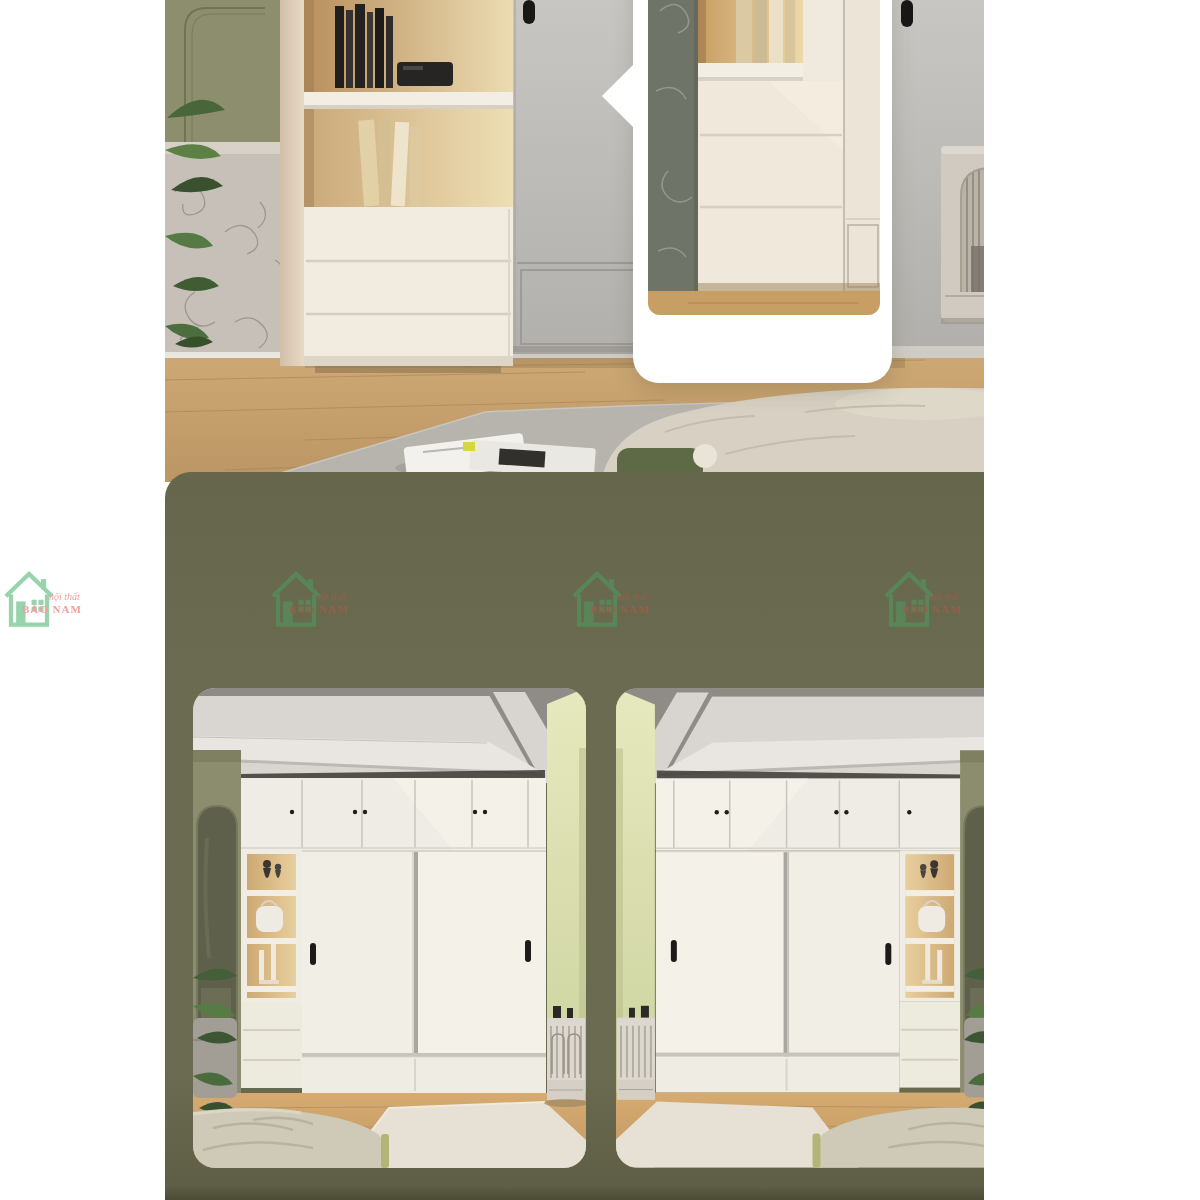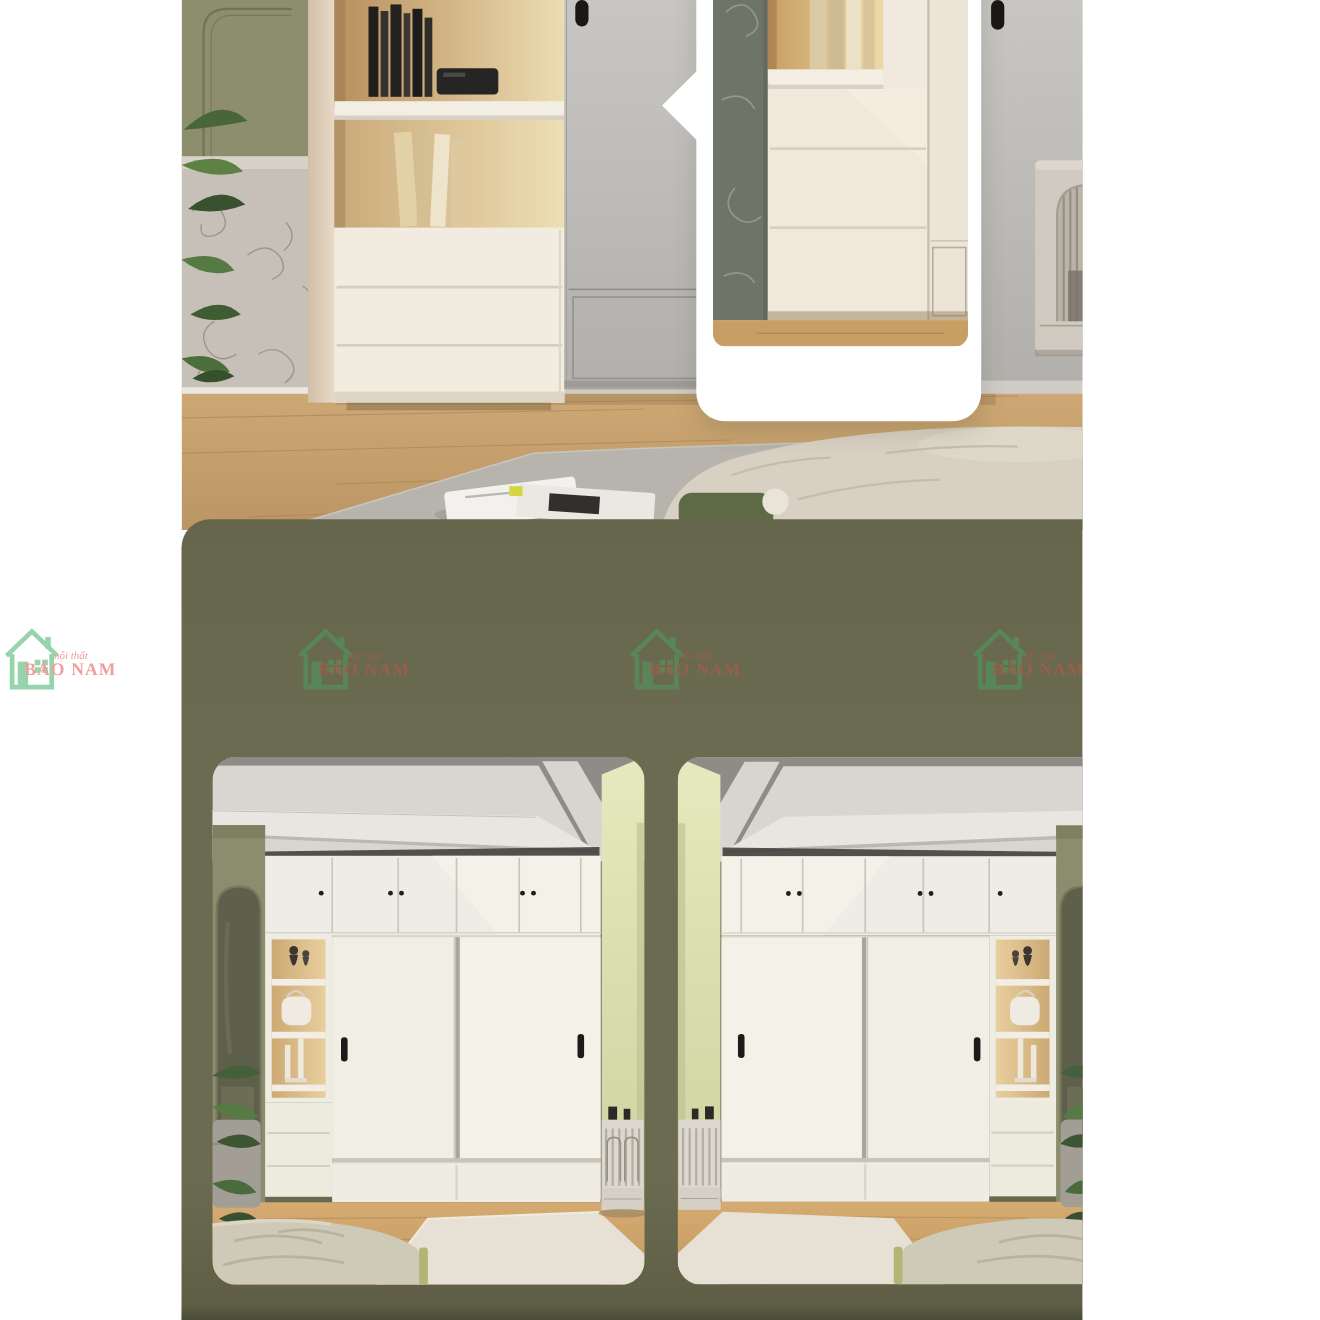--- a/index.html
+++ b/index.html
@@ -40,21 +40,21 @@
   .photo-card.right svg{transform:scaleX(-1);}
   .photo-card svg{display:block;}
 
   
   .watermark{position:absolute;width:130px;height:66px;z-index:4;pointer-events:none;}
   .watermark .house{position:absolute;left:0;top:0;color:var(--logo-green);}
   .wm-text{position:absolute;left:19px;top:24px;color:var(--logo-red);white-space:nowrap;}
   .wm-tagline{display:block;margin-left:27px;font-family:"Liberation Serif",serif;
            font-style:italic;font-size:10px;line-height:10px;}
   .wm-name{display:block;font-family:"Liberation Serif",serif;font-weight:bold;
-           font-size:16px;line-height:15px;letter-spacing:1px;}
+           font-size:11px;line-height:15px;letter-spacing:1px;}
   .watermark.on-white{opacity:.55;}
   .watermark.on-panel{opacity:.40;}
   .wm-a{left:3px;top:568px;}
   .wm-b{left:270px;top:568px;}
   .wm-c{left:571px;top:568px;}
   .wm-d{left:883px;top:568px;}
   .wm-e{left:1130px;top:568px;}
 </style>
 </head>
 <body>

